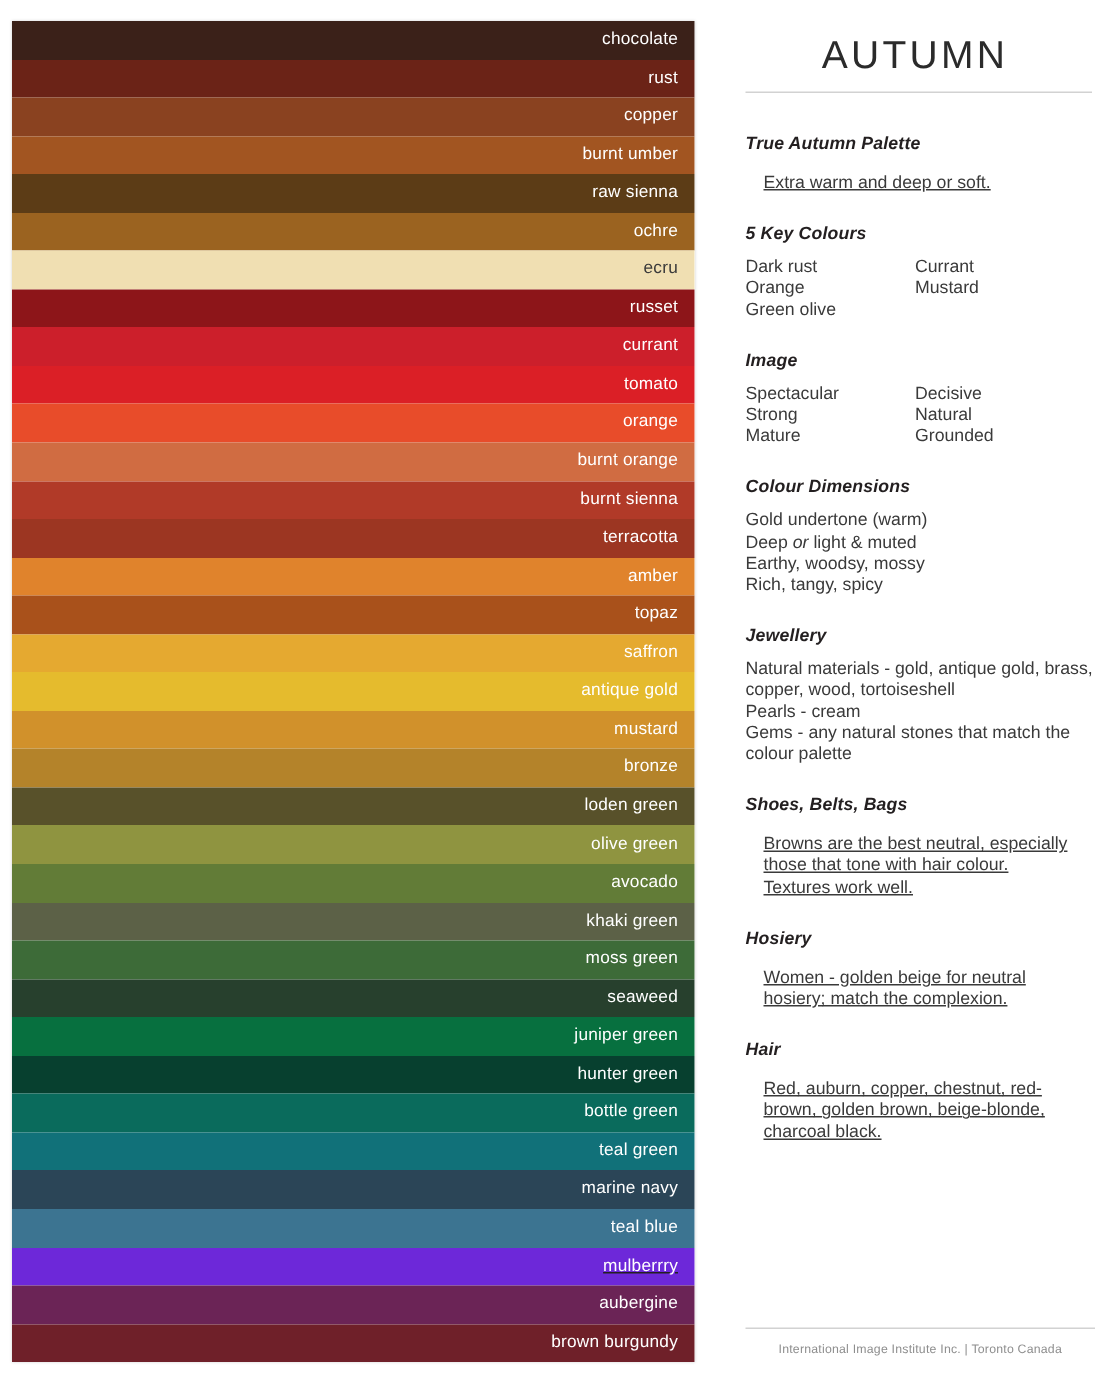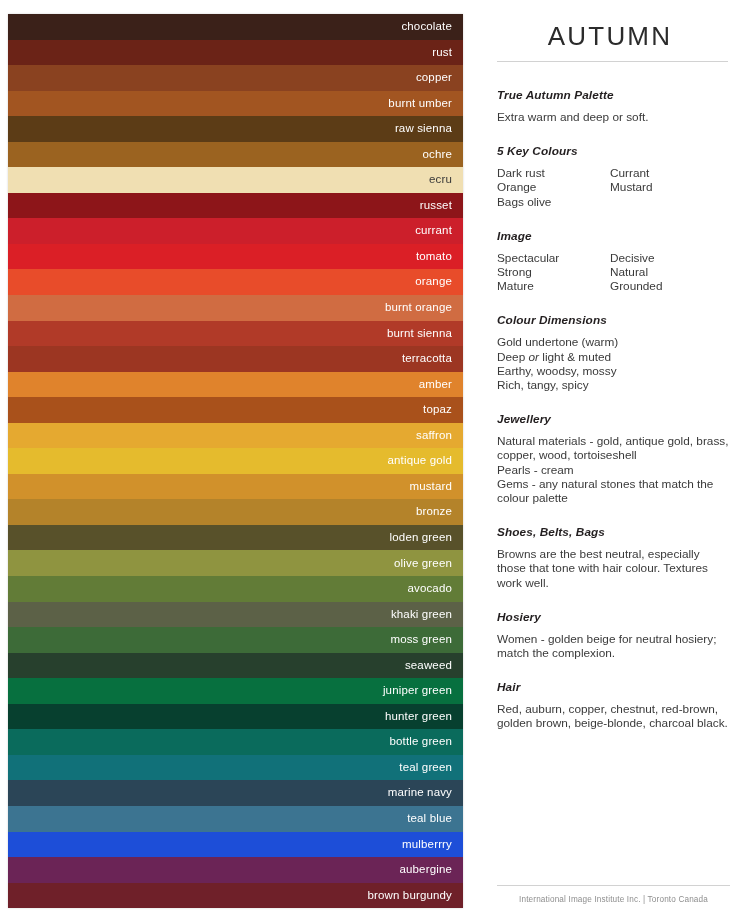--- a/index.html
+++ b/index.html
@@ -105,21 +105,22 @@
     line-height: 14.2px;
     color: #3a3a3a;
   }
   .section-body .line {
     white-space: normal;
   }
   .para {
     font-size: 11.8px;
     line-height: 14.2px;
     color: #3a3a3a;
-    margin: 0;
+    margin: 12px;
+    text-decoration: underline;
   }
 
   
   .two-col {
     display: flex;
   }
   .two-col .col {
     font-size: 11.8px;
     line-height: 14.2px;
     color: #3a3a3a;
@@ -242,21 +243,21 @@
       </div>
       <div class="swatch-row" style="background: rgb(17, 113, 121);">
         <span class="swatch-label">teal green</span>
       </div>
       <div class="swatch-row" style="background: rgb(43, 69, 87);">
         <span class="swatch-label">marine navy</span>
       </div>
       <div class="swatch-row" style="background: rgb(60, 116, 145);">
         <span class="swatch-label">teal blue</span>
       </div>
-      <div class="swatch-row" style="background: #1d4ed8;">
+      <div class="swatch-row" style="background: #6d28d9; text-decoration: underline;">
         <span class="swatch-label">mulberrry</span>
       </div>
       <div class="swatch-row" style="background: rgb(107, 36, 86);">
         <span class="swatch-label">aubergine</span>
       </div>
       <div class="swatch-row" style="background: rgb(111, 32, 41);">
         <span class="swatch-label">brown burgundy</span>
       </div>
     </div>
 
@@ -273,21 +274,21 @@
         <div class="section-heading">True Autumn Palette</div>
         <p class="para">Extra warm and deep or soft.</p>
       </div>
 
       <div class="section">
         <div class="section-heading">5 Key Colours</div>
         <div class="two-col">
           <div class="col col-1" id="key-col-1">
               <div class="line">Dark rust</div>
               <div class="line">Orange</div>
-              <div class="line">Bags olive</div>
+              <div class="line">Green olive</div>
             </div>
           <div class="col col-2" id="key-col-2">
               <div class="line">Currant</div>
               <div class="line">Mustard</div>
             </div>
         </div>
       </div>
 
       <div class="section">
         <div class="section-heading">Image</div>

